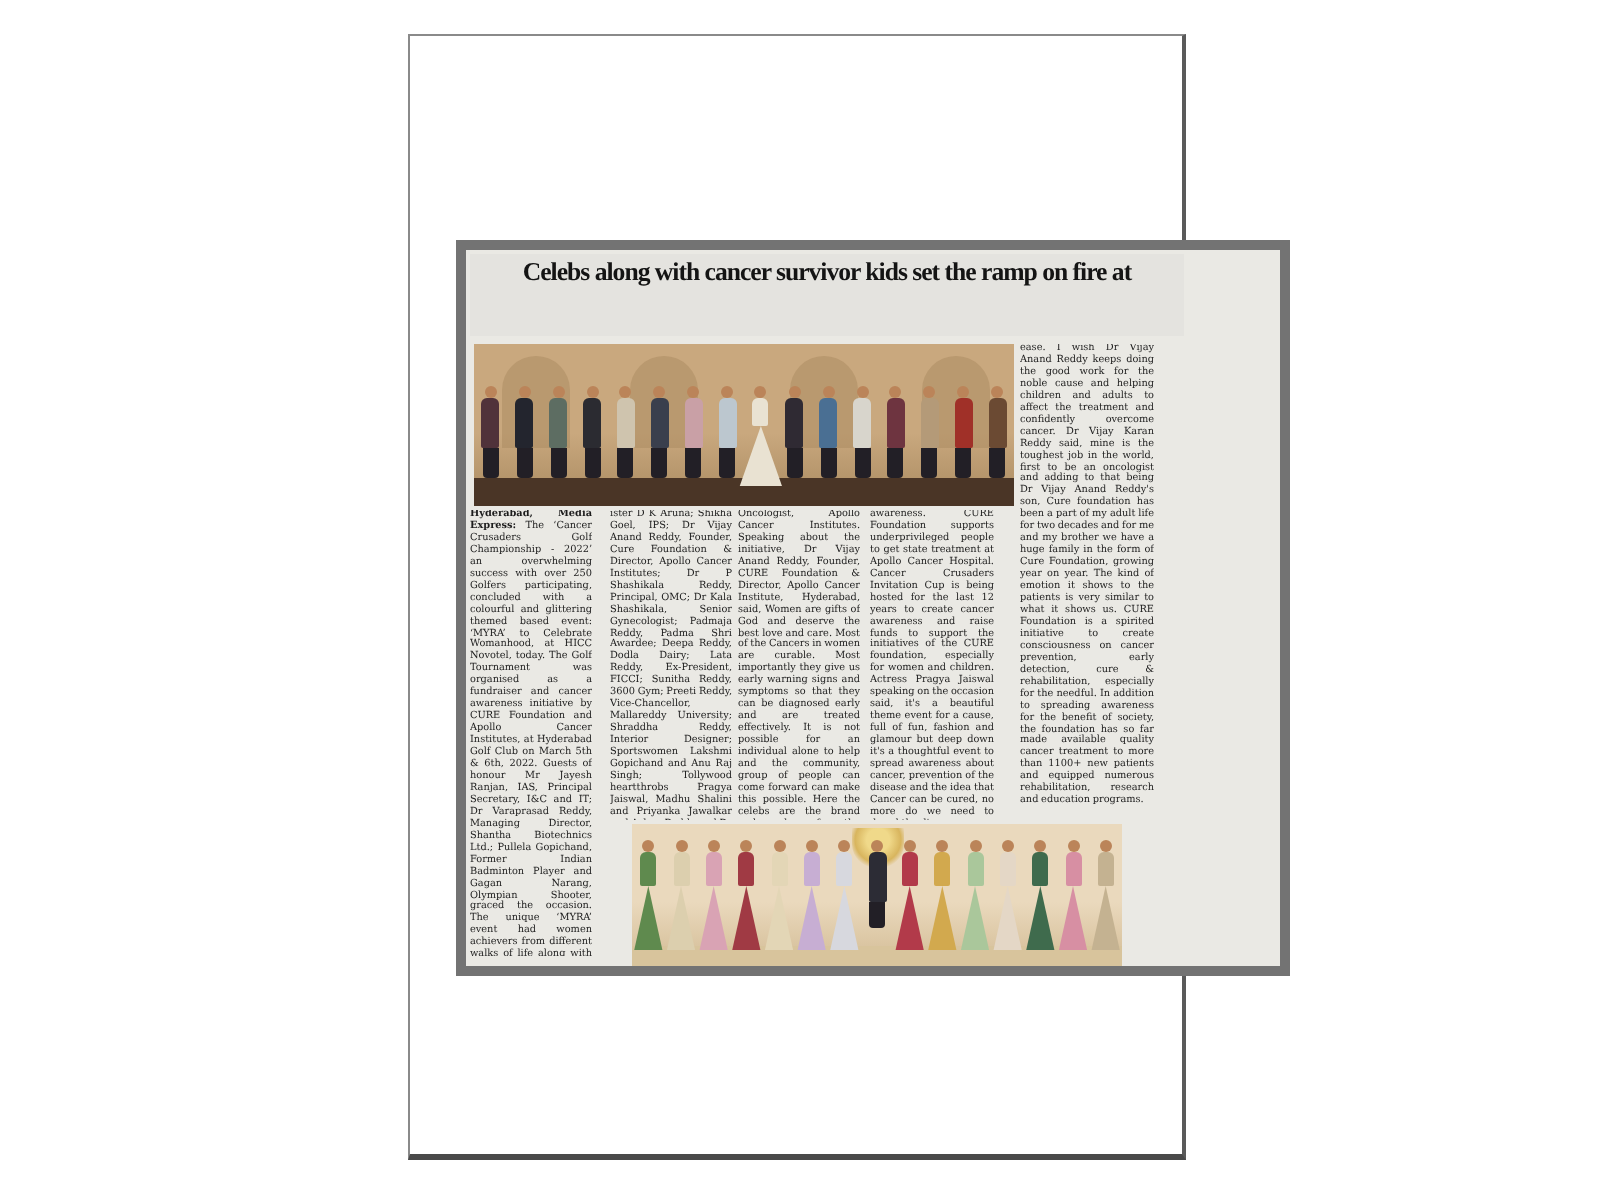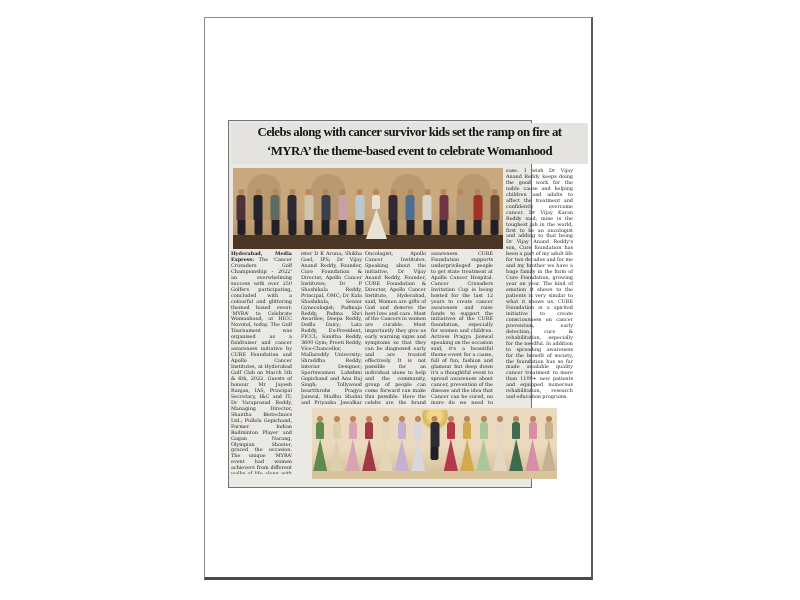--- a/index.html
+++ b/index.html
@@ -16,22 +16,22 @@
   }
   
   .meta{
     position:absolute;left:31px;top:29px;
     font-weight:bold;font-size:10.5px;line-height:15px;letter-spacing:.1px;
     font-family:"Liberation Sans", sans-serif;
   }
   .meta div{white-space:nowrap;}
   
   .clip{
-    position:absolute;left:23px;top:102px;width:304px;height:368px;
-    background:#eae9e4;box-sizing:border-box;border:1px solid #737373;
+    position:absolute;left:23px;top:102px;width:417px;height:368px;
+    background:#eae9e4;box-sizing:border-box;border:5px solid #737373;
   }
   .headline{
     position:absolute;left:2px;top:2px;width:357px;height:41px;
     background:#e4e3df;text-align:center;
     font-family:"Liberation Serif", serif;font-weight:bold;
     font-size:12.8px;line-height:19px;letter-spacing:-0.5px;color:#141414;
     white-space:nowrap;overflow:hidden;
   }
   .newstext{
     position:absolute;font-family:"DejaVu Serif", serif;
@@ -73,21 +73,20 @@
 <body>
 
 <div class="frame">
   <div class="paper">
 
 
     <div class="clip">
 
       <div class="headline">
         <div>Celebs along with cancer survivor kids set the ramp on fire at</div>
-        <div>‘MYRA’ the theme-based event to celebrate Womanhood</div>
       </div>
 
       <div class="photo photo-top" style="background: linear-gradient(rgb(201, 168, 126) 0%, rgb(201, 168, 126) 55%, rgb(169, 138, 96) 100%);">
         <div class="arch" style="left: 14px; background: rgb(169, 138, 96);"></div>
         <div class="arch" style="left: 78px; background: rgb(169, 138, 96);"></div>
         <div class="arch" style="left: 158px; background: rgb(169, 138, 96);"></div>
         <div class="arch" style="left: 224px; background: rgb(169, 138, 96);"></div>
         <div class="floor" style="height: 14px; background: rgb(74, 53, 38);"></div>
       <div class="fig m" style="left: 3.125%;">
             <div class="head"></div>

